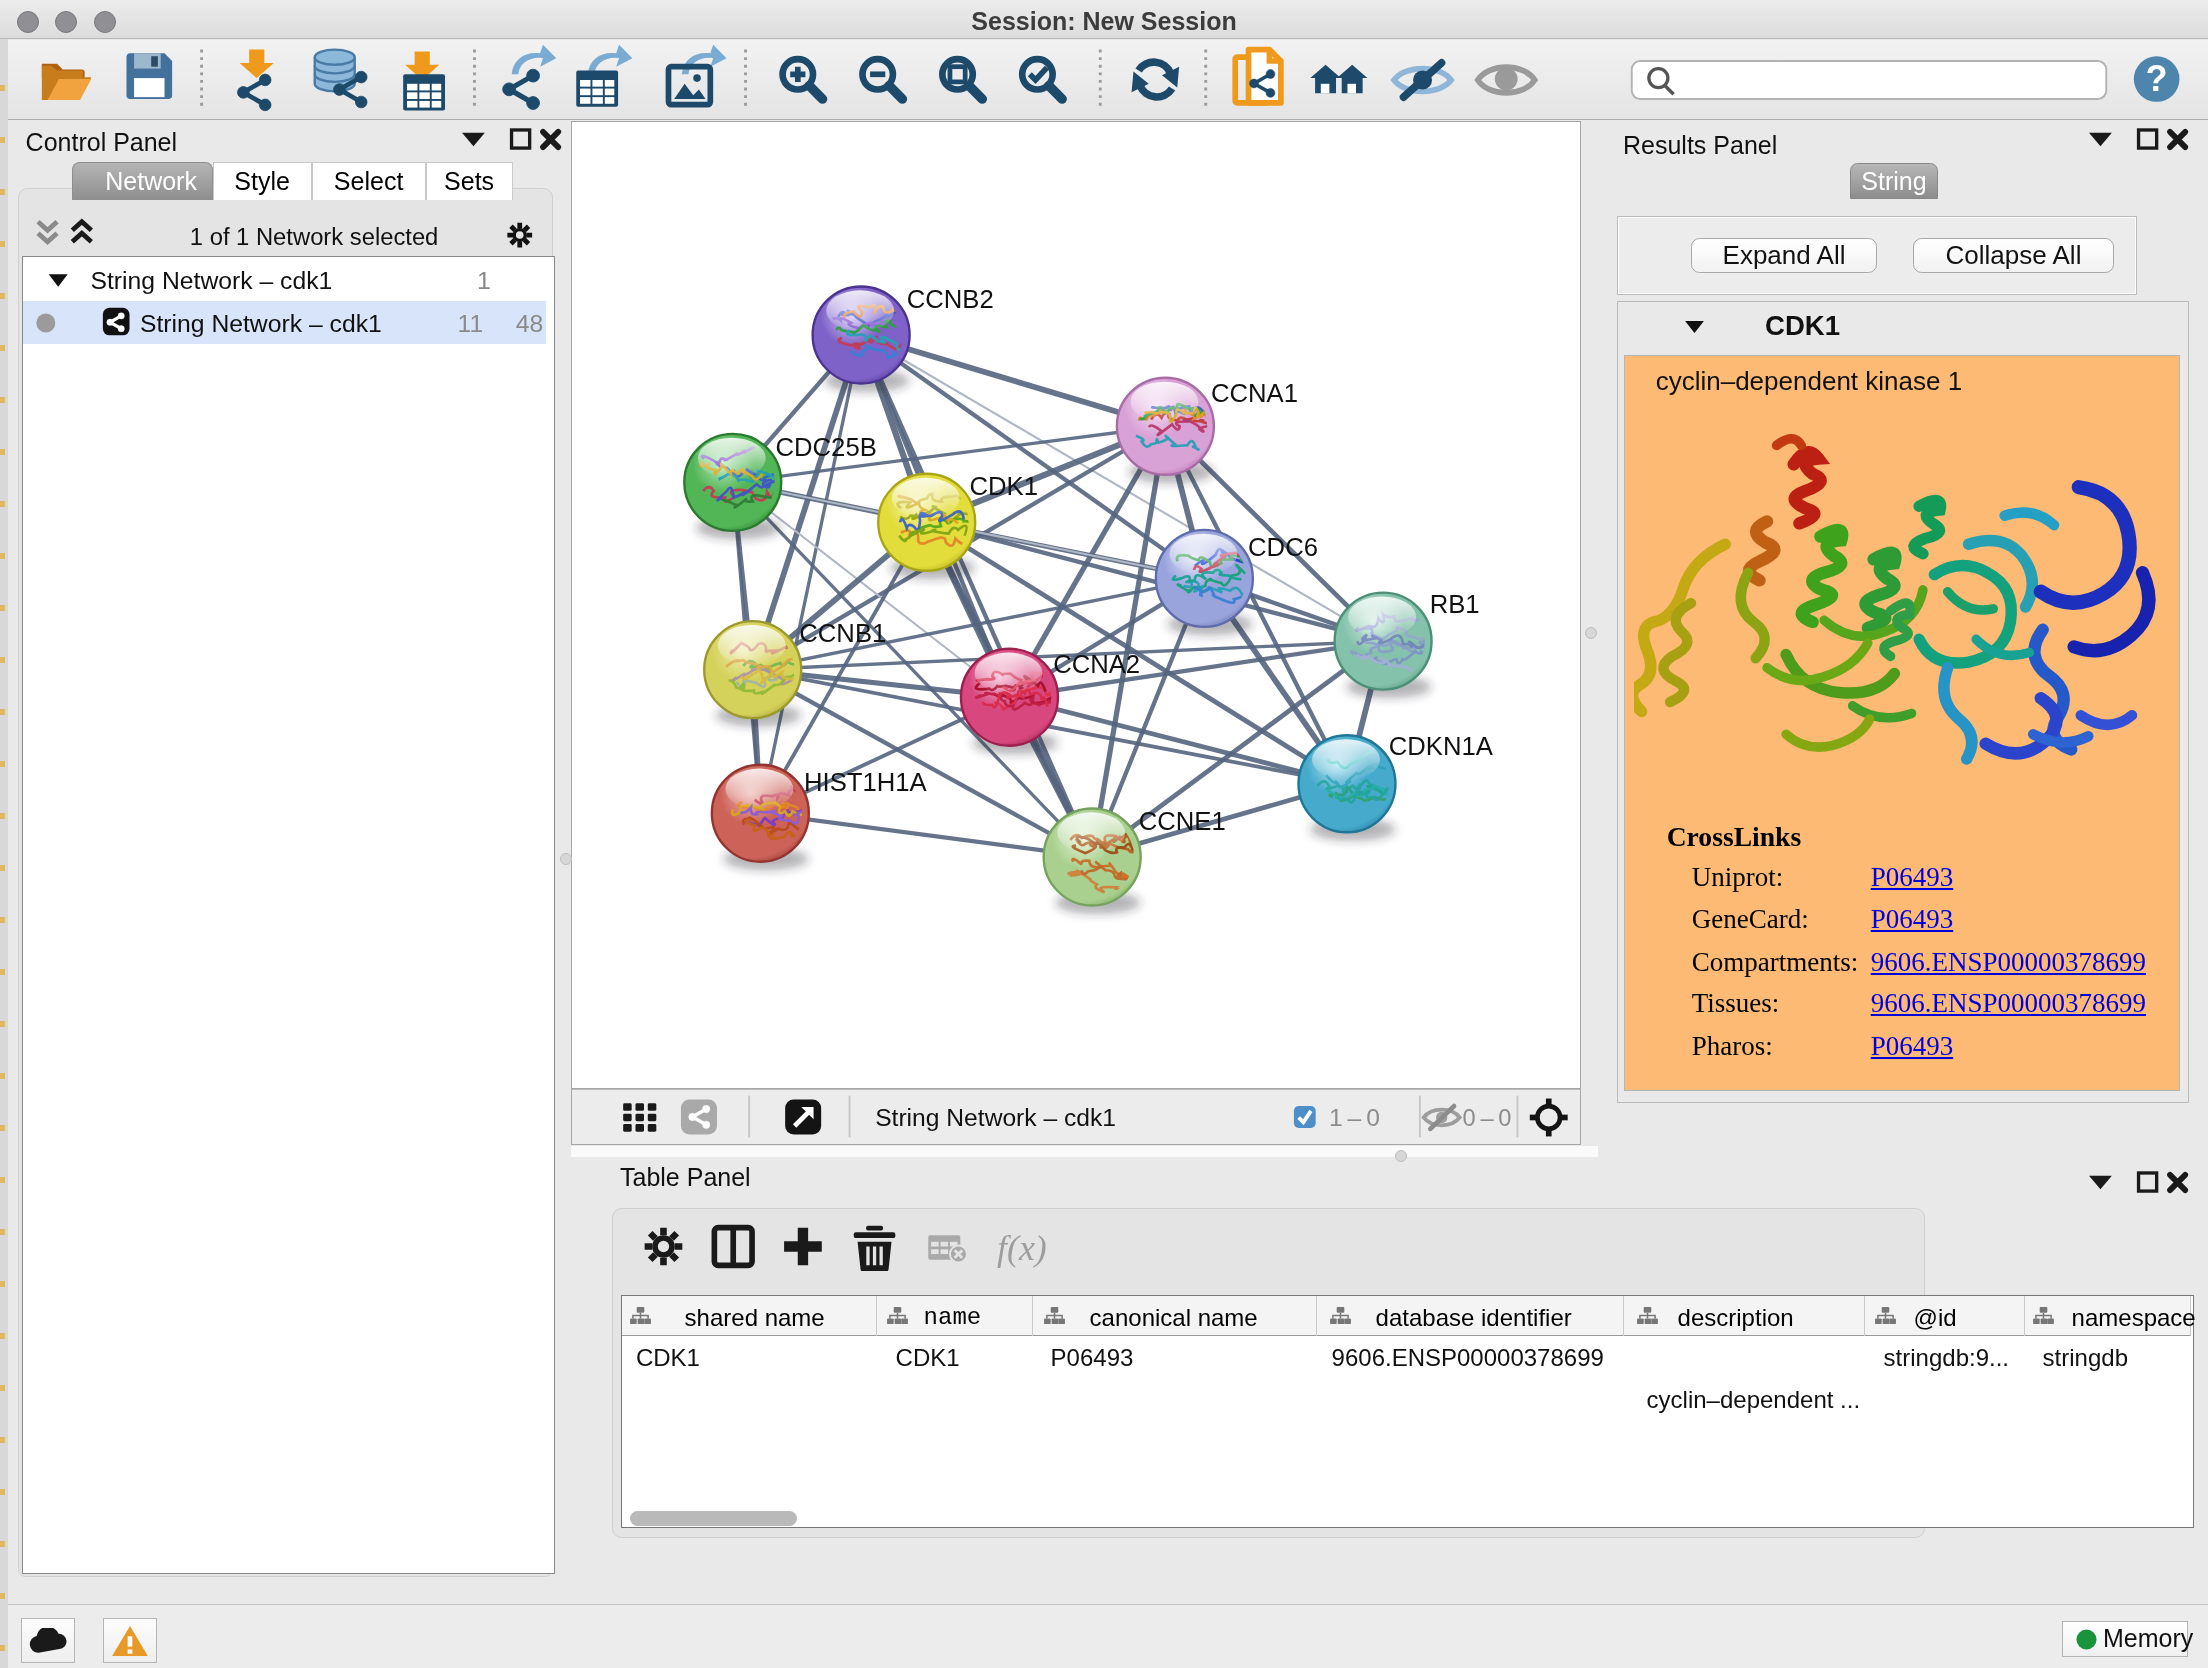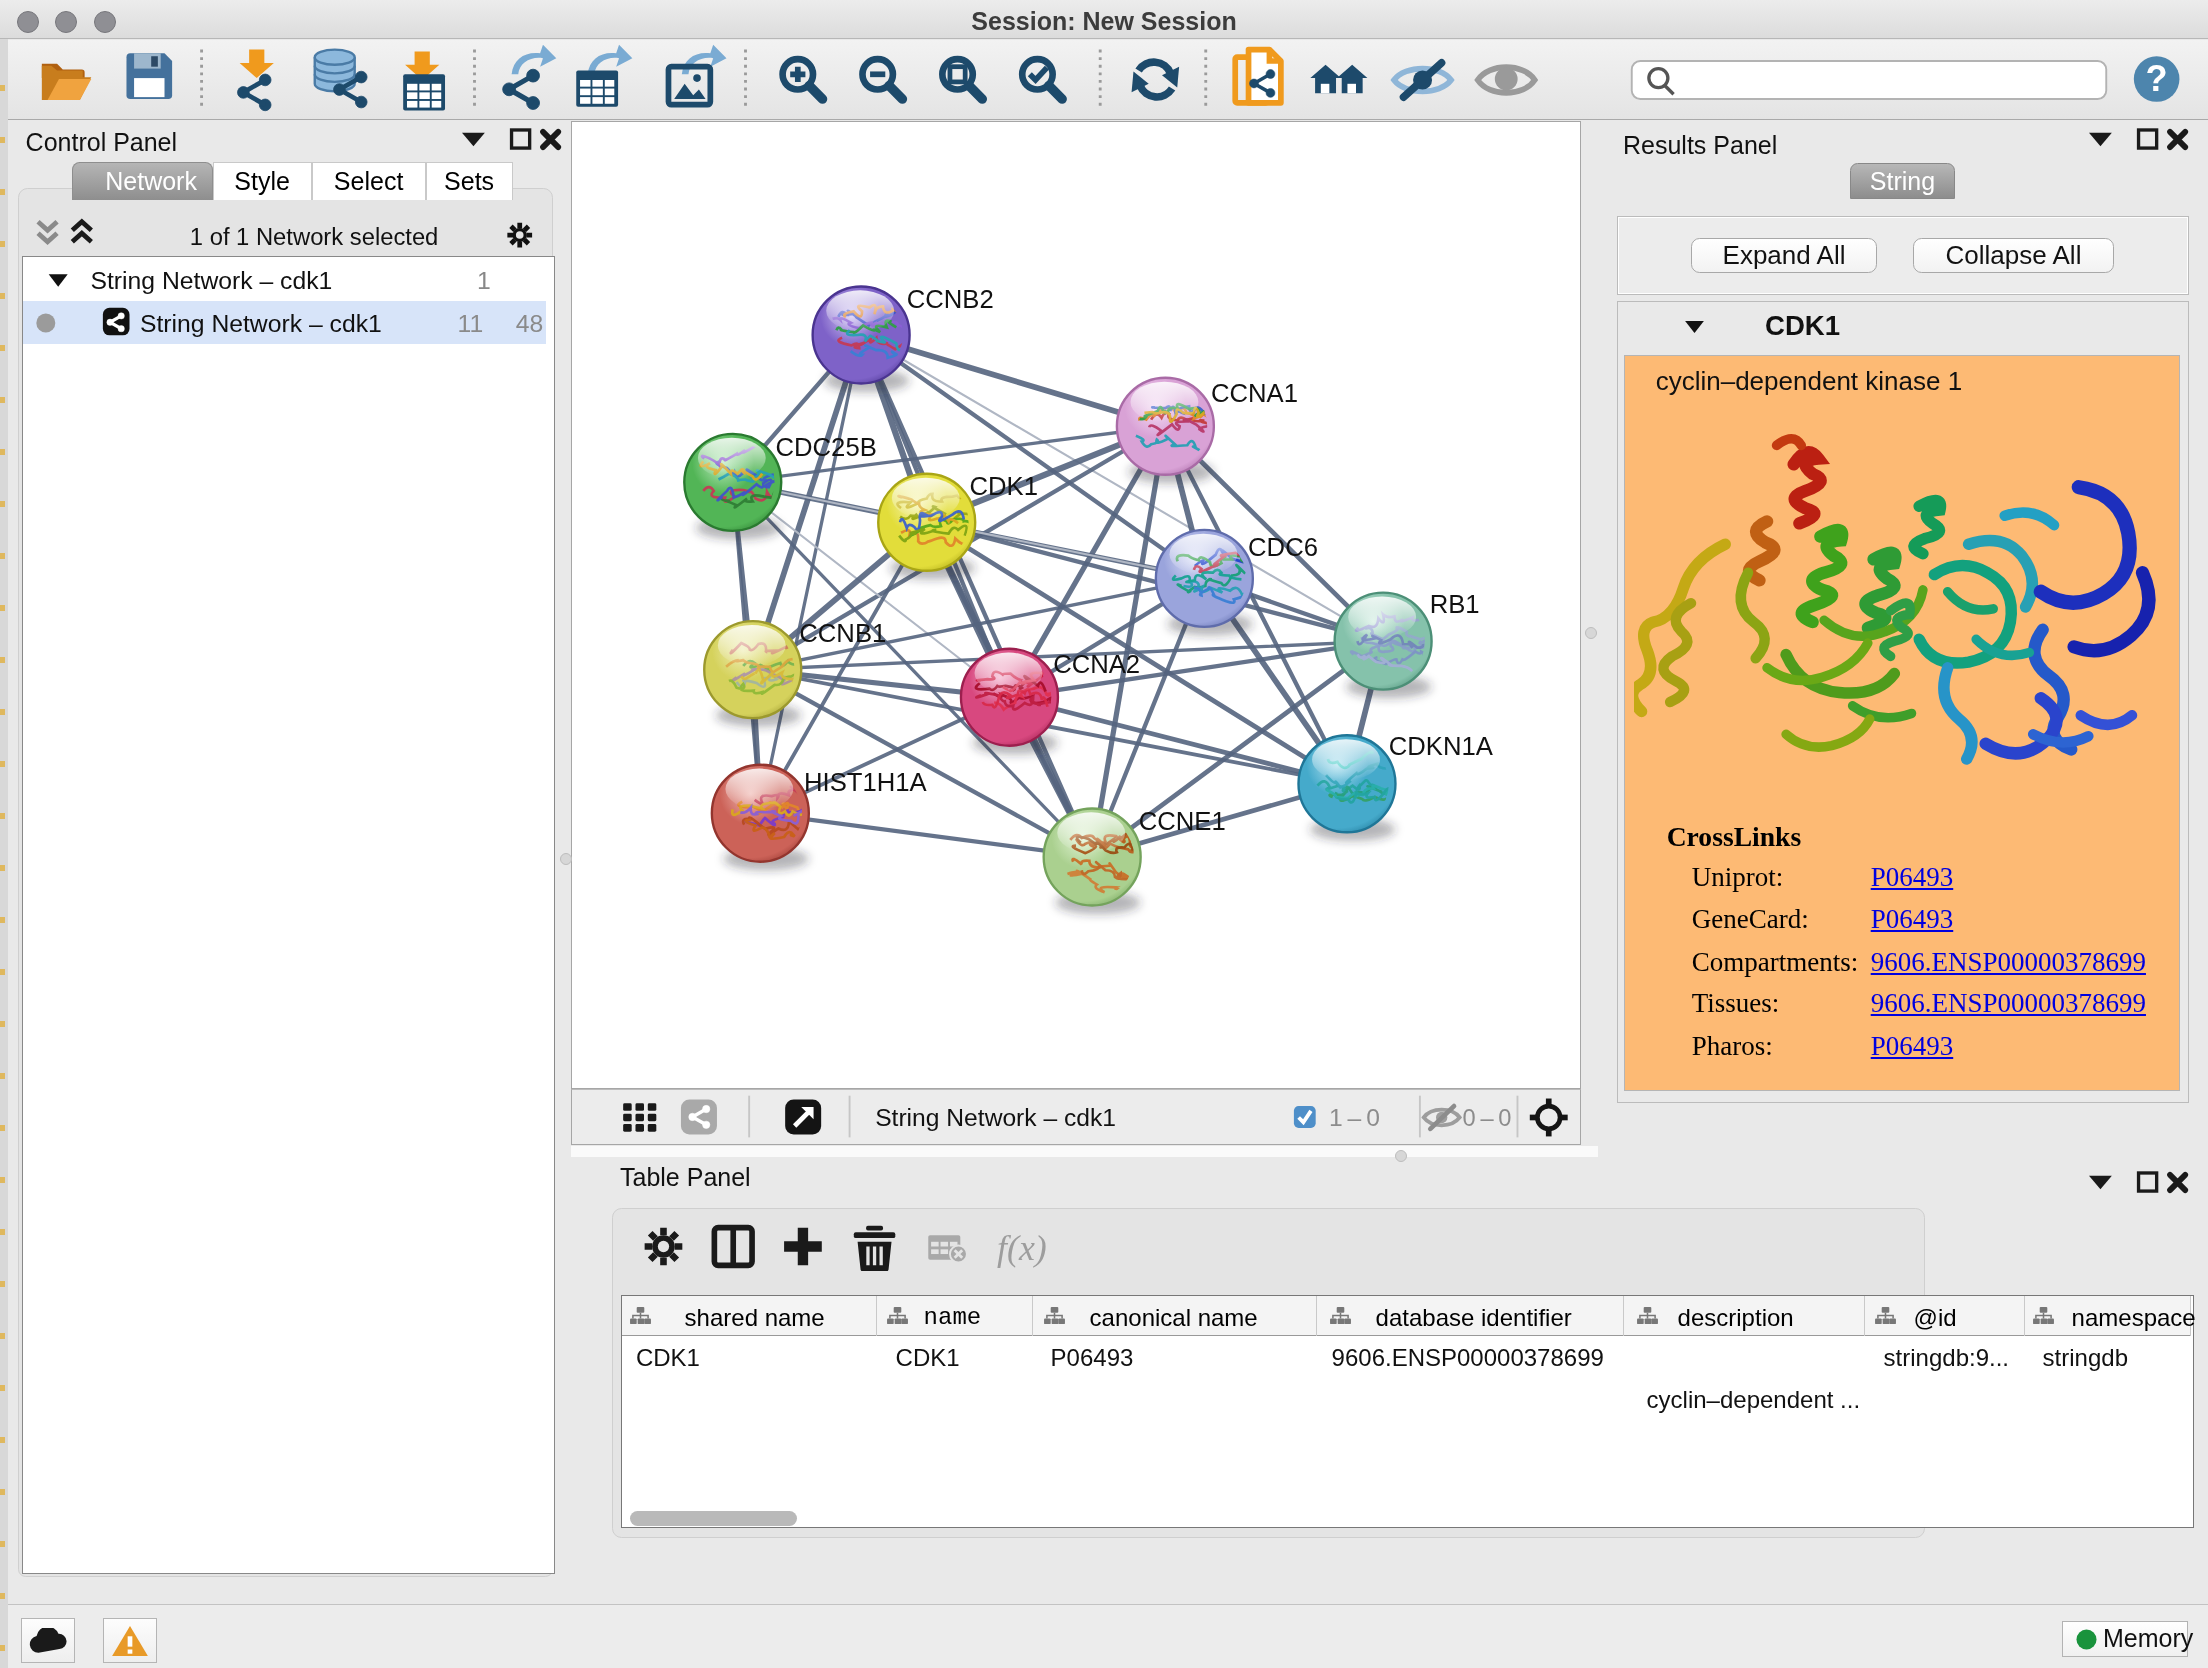--- a/index.html
+++ b/index.html
@@ -673,24 +673,24 @@
       <line x1="0" y1="20" x2="8" y2="20"></line>
           <line x1="32" y1="20" x2="40" y2="20"></line>
     </g>
   </g>
 </svg>
 </div>
 <div class="abs" id="whitestrip"></div>
 
 <div class="abs" id="rpanel">
   <div class="ptitle abs" style="left:25px; top:10.5px;">Results Panel</div>
-  <div class="abs" style="left:252px; top:43px; width:105px; height:36px;
+  <div class="abs" style="left:252px; top:43px; width:88px; height:36px;
        background:linear-gradient(#b7b7b7,#8d8d8d); border:1px solid #888;
        border-radius:7.6px 7.6px 0 0; color:#fff; font-size:25px; text-align:center; line-height:35px;">String</div>
-  <div class="abs" id="rbox1" style="left:19px; top:96px; width:572px; height:79px;
+  <div class="abs" id="rbox1" style="left:19px; top:96px; width:520px; height:79px;
        background:#ececec; border:1.9px solid #bbb; box-shadow:inset 0 0 0 1px #fff;">
     <div class="rbtn abs" style="left:73px; top:21px; width:186px;">Expand All</div>
     <div class="rbtn abs" style="left:295px; top:21px; width:201px;">Collapse All</div>
   </div>
   <div class="abs" id="rbox2" style="left:19px; top:181px; width:572px; height:802px;
        background:#e9e9e9; border:1.9px solid #bbb;">
     <svg class="abs" style="left:67px; top:17px;" width="19" height="15" viewBox="0 0 20 16">
         <path d="M0 2 h20 l-10 13 z" fill="#111"></path>
       </svg>
     <div class="abs" style="left:147px; top:7.6px; font-size:27.6px; font-weight:bold; color:#111;">CDK1</div>

